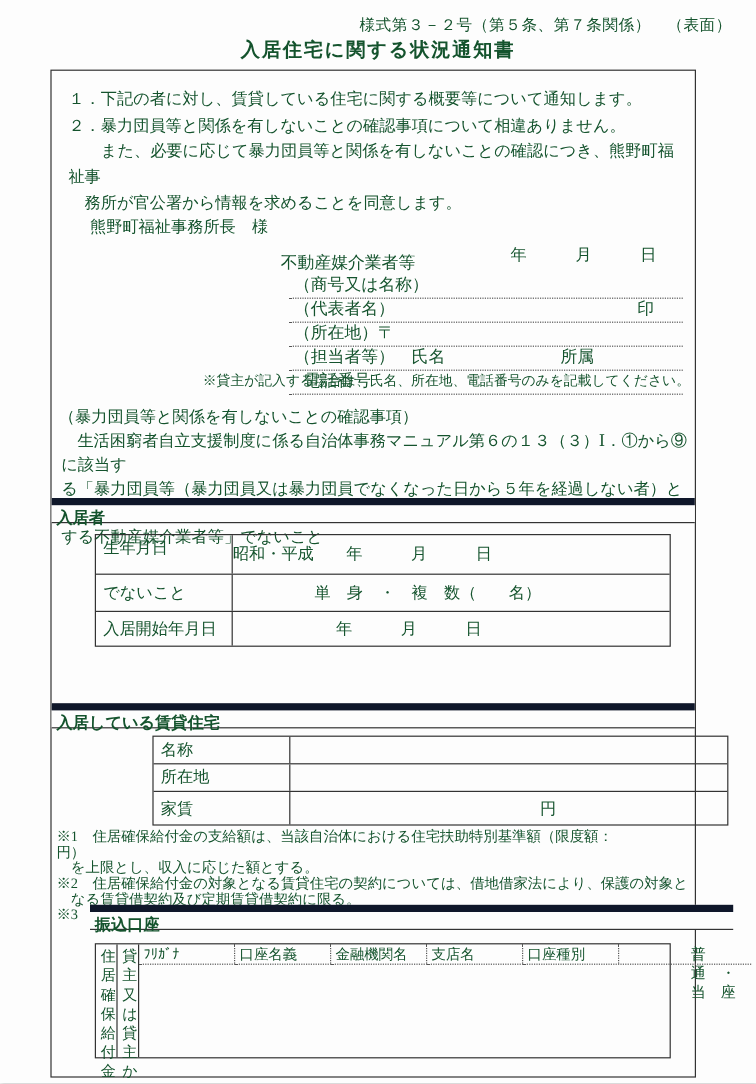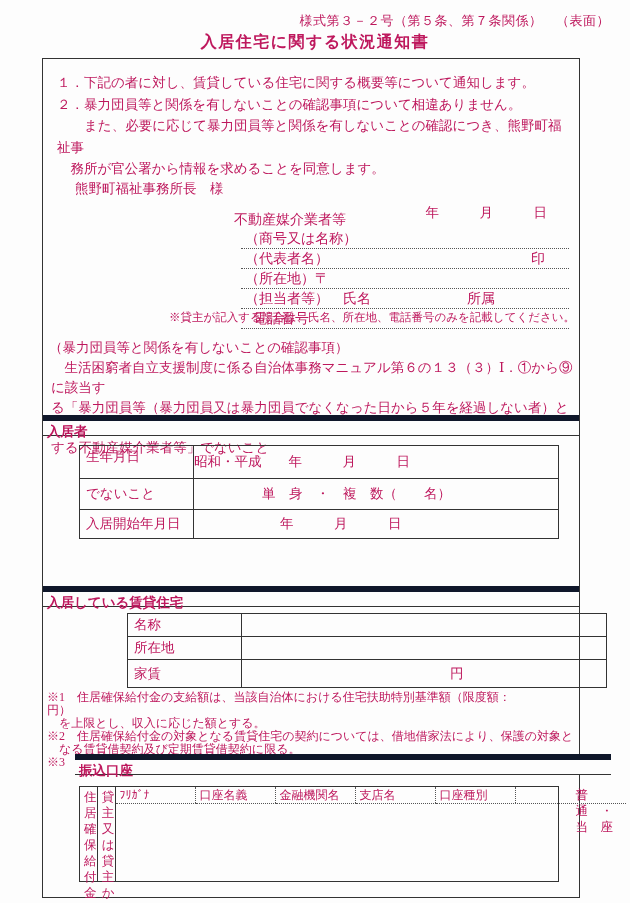--- a/index.html
+++ b/index.html
@@ -1,18 +1,18 @@
 <!DOCTYPE html>
 <html lang="ja"><head>
 <meta charset="utf-8">
 <style>
   html,body{margin:0;padding:0;background:#e8e8e8;}
   .page{
     position:relative;width:630px;height:903px;background:#fdfdfd;
-    font-family:"Liberation Serif","DejaVu Serif",serif;color:#be185d;
+    font-family:"Liberation Serif","DejaVu Serif",serif;color:#14532d;
     overflow:hidden;box-shadow:1px 1px 3px rgba(0,0,0,.35);
   }
   .form-code{position:absolute;top:12px;right:20px;font-size:13px;letter-spacing:.5px;}
   .doc-title{
     position:absolute;top:32px;left:0;width:100%;margin:0;text-align:center;
     font-family:"Liberation Sans","DejaVu Sans",sans-serif;font-size:16px;font-weight:bold;letter-spacing:1.5px;
   }
   .outer-box{position:absolute;left:42px;top:58px;width:536px;height:838px;border:1px solid #333;}
 
   

